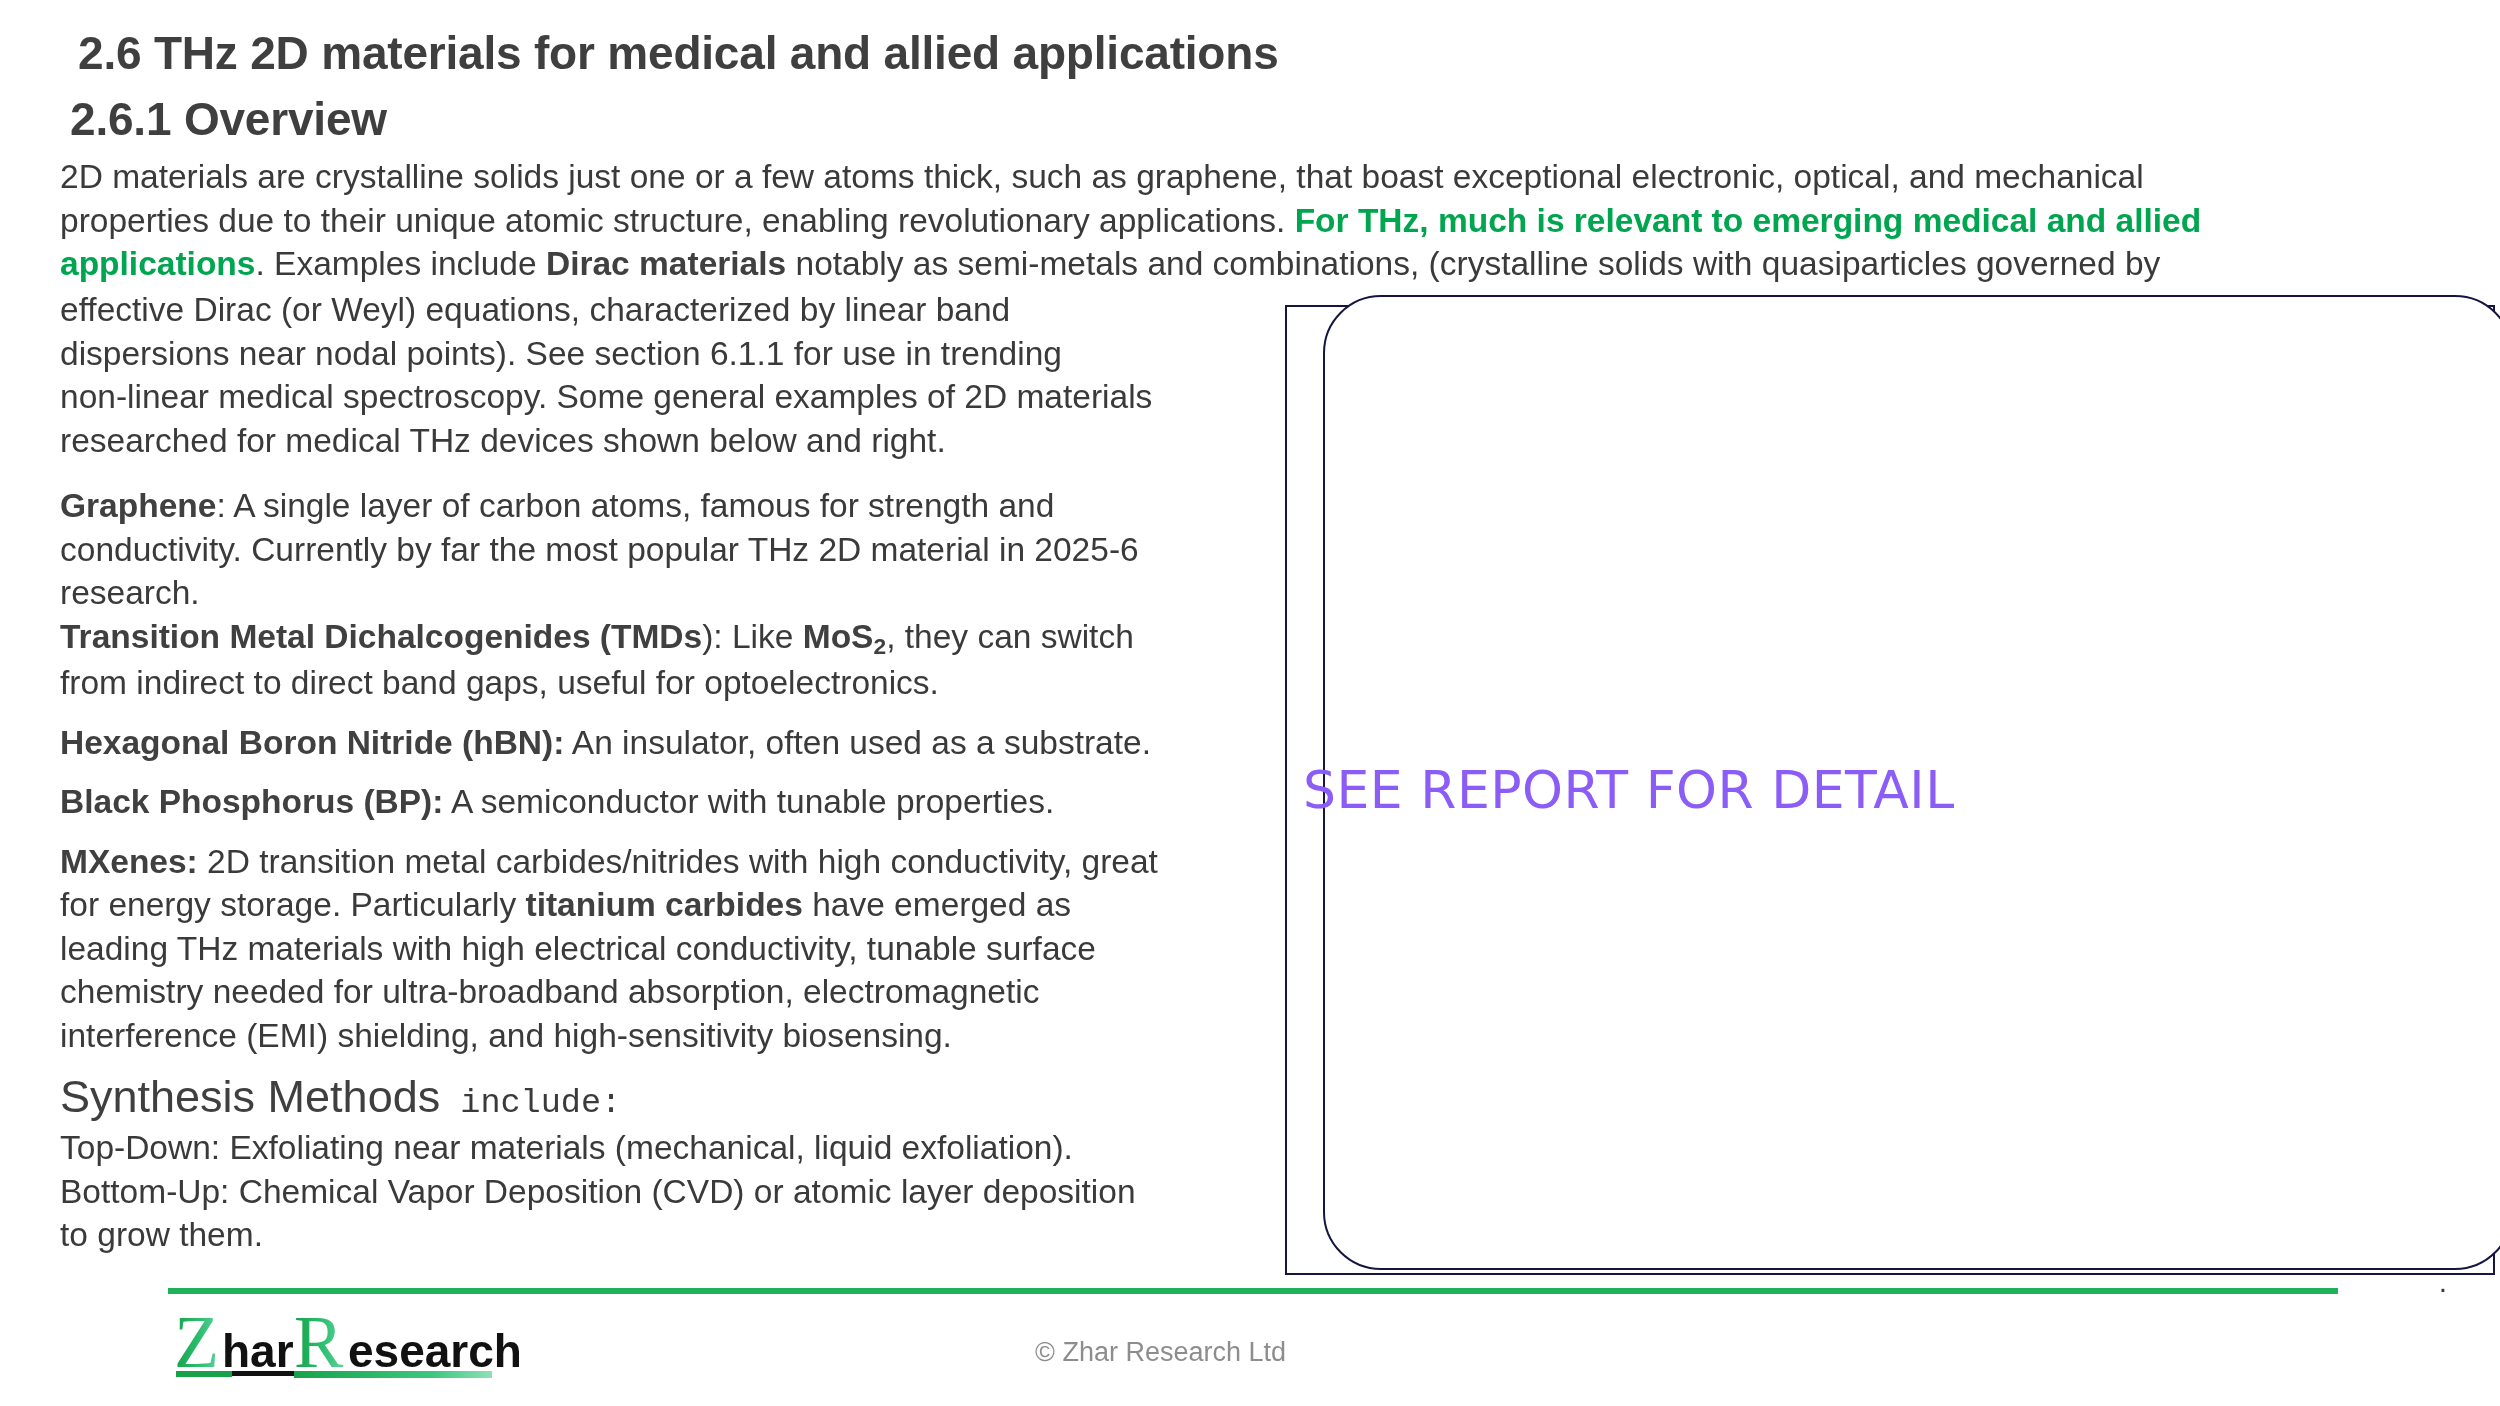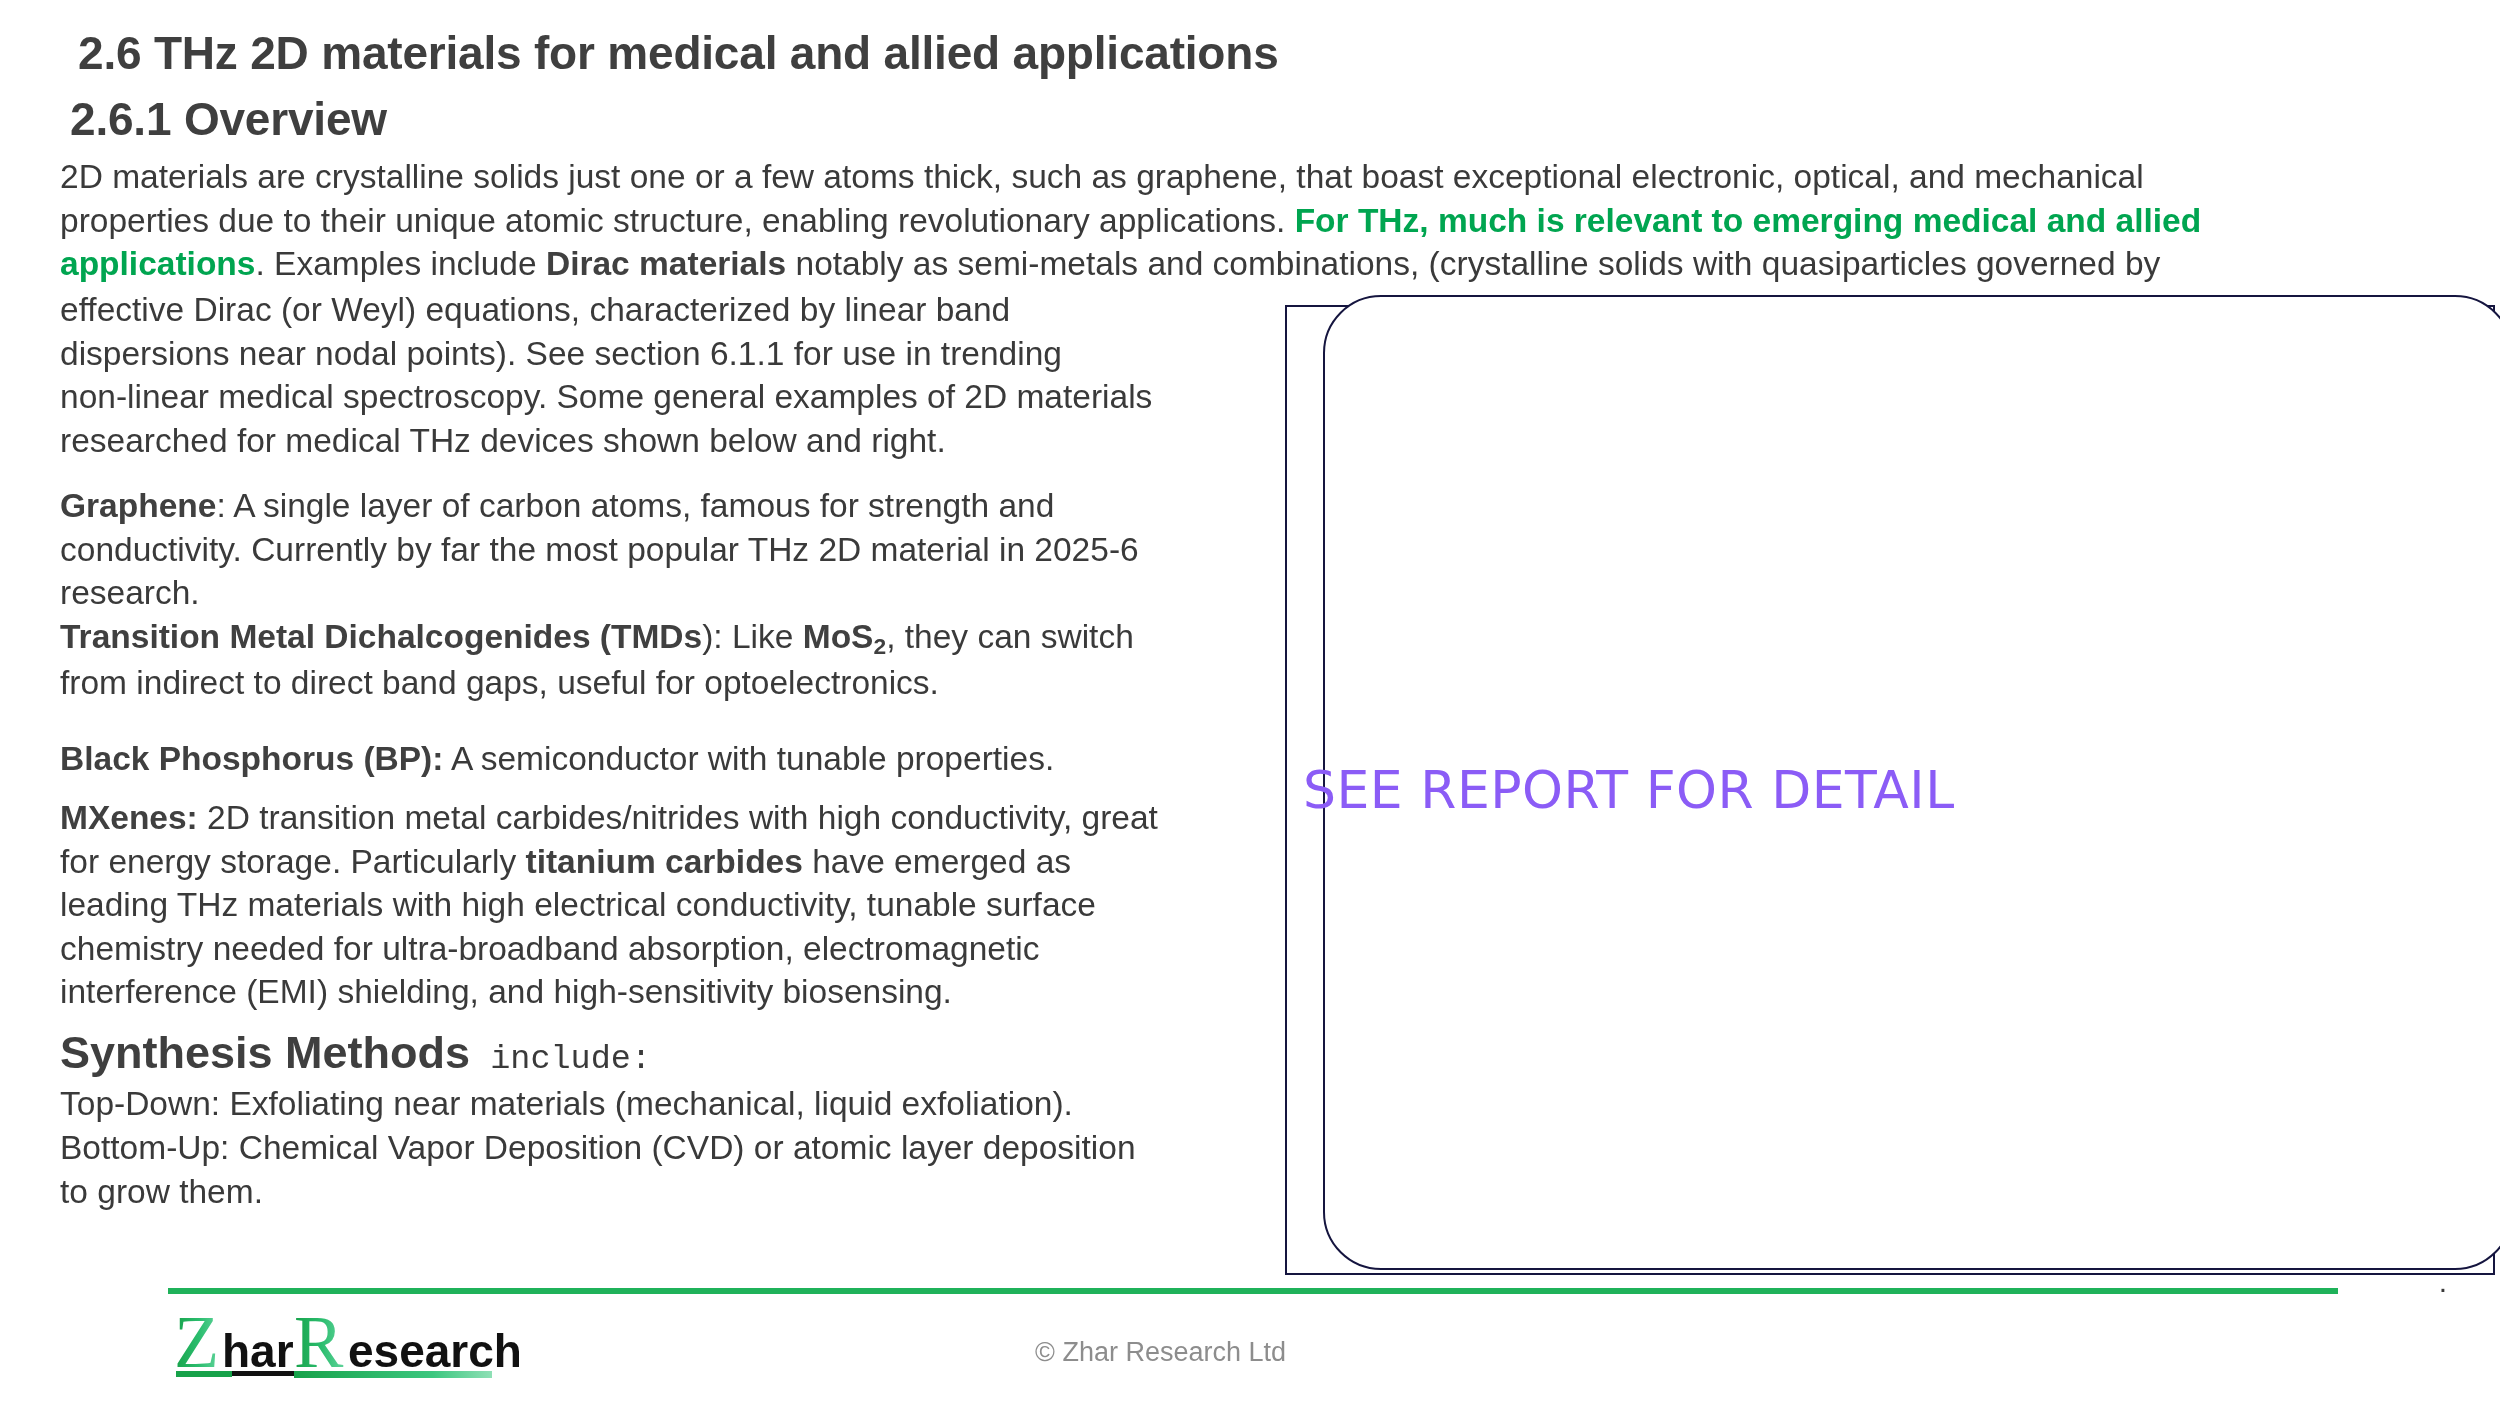--- a/index.html
+++ b/index.html
@@ -80,21 +80,21 @@
   .plain { color: #3a3a3a; font-weight: normal; }
   sub { font-size: 0.68em; vertical-align: -0.25em; }
 
   
   .synthesis-line {
     white-space: nowrap;
     margin-top: 10px;
   }
   .synthesis-title {
     font-size: 45px;
-    font-weight: bold;
+    font-weight: normal;
     color: #3f3f3f;
   }
   .synthesis-tail {
     font-size: 33.5px;
     color: #3a3a3a;
     font-family: Liberation Mono, monospace;
   }
 
   
   .figure-wrap {
@@ -216,20 +216,23 @@
       <span class="ln">research.</span>
     </div>
 
     <div class="para">
       <span class="ln"><span class="red">Transition Metal Dichalcogenides (TMDs</span><span class="plain">): Like </span><span class="red"><span>MoS</span><sub>2</sub></span><span class="plain">, they can switch</span></span>
       <span class="ln">from indirect to direct band gaps, useful for optoelectronics.</span>
     </div>
 
     <div class="gap-sm"></div>
 
+    <div class="para">
+      <span class="ln"><span class="red">Hexagonal Boron Nitride (hBN):</span><span class="plain"> An insulator, often used as a substrate.</span></span>
+    </div>
 
     <div class="gap-sm"></div>
 
     <div class="para">
       <span class="ln"><span class="red">Black Phosphorus (BP):</span><span class="plain"> A semiconductor with tunable properties.</span></span>
     </div>
 
     <div class="gap-sm"></div>
 
     <div class="para">

